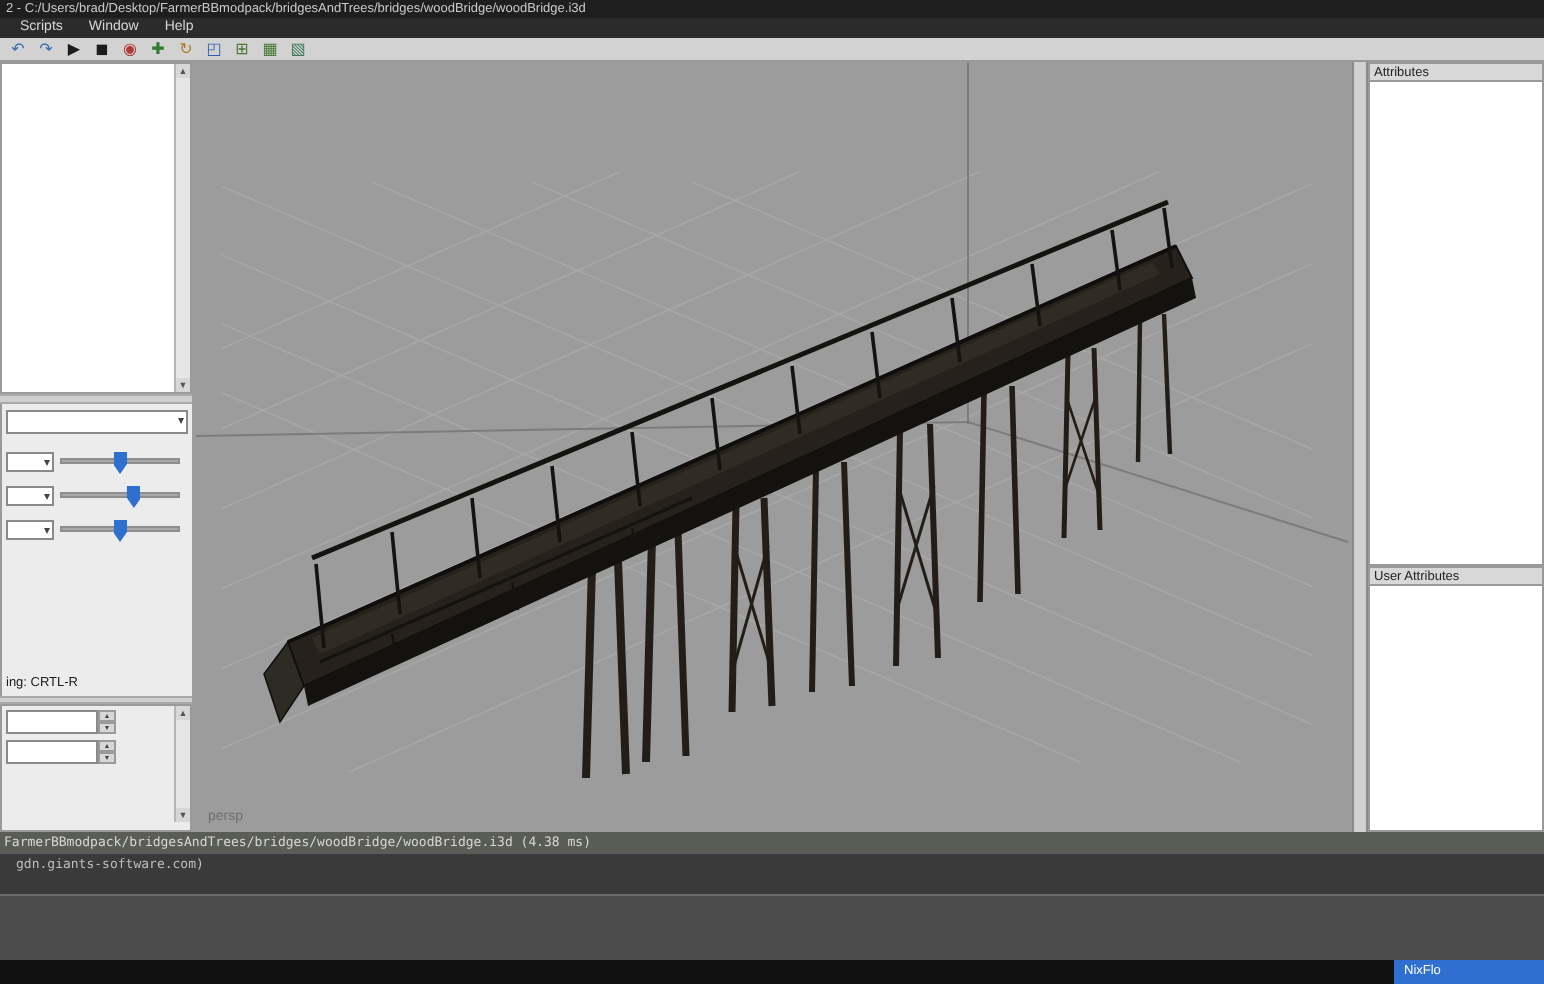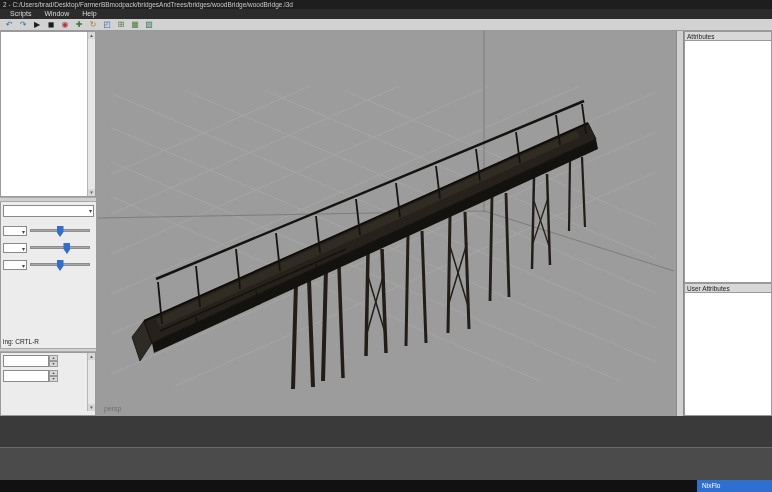--- a/index.html
+++ b/index.html
@@ -262,20 +262,22 @@
   <div class="v-splitter"></div>
 
   <div class="right-col">
     <div class="attr-header">Attributes</div>
     <div class="attr-body" style="height:242px;"></div>
     <div class="attr-header">User Attributes</div>
     <div class="attr-body" style="height:123px;"></div>
   </div>
 
   <div class="console">
+    <div class="console-line-sel">FarmerBBmodpack/bridgesAndTrees/bridges/woodBridge/woodBridge.i3d (4.38 ms)</div>
+    <div class="console-line">gdn.giants-software.com)</div>
   </div>
 
   <div class="filler"></div>
 
   <div class="taskbar">
     <div class="task-btn">NixFlo</div>
   </div>
 
 </div>
 

